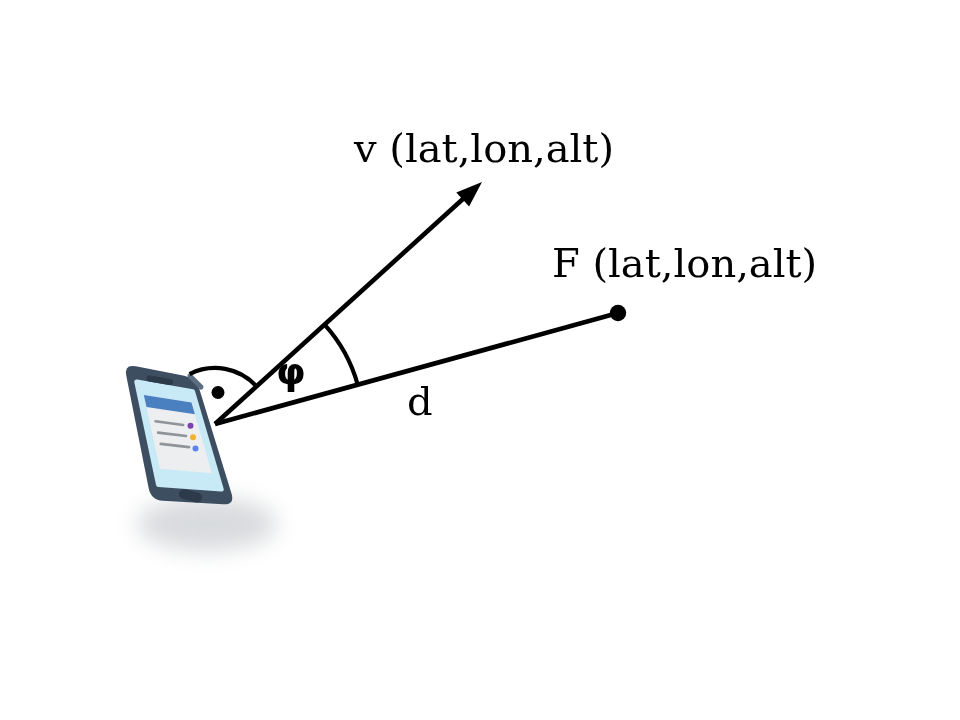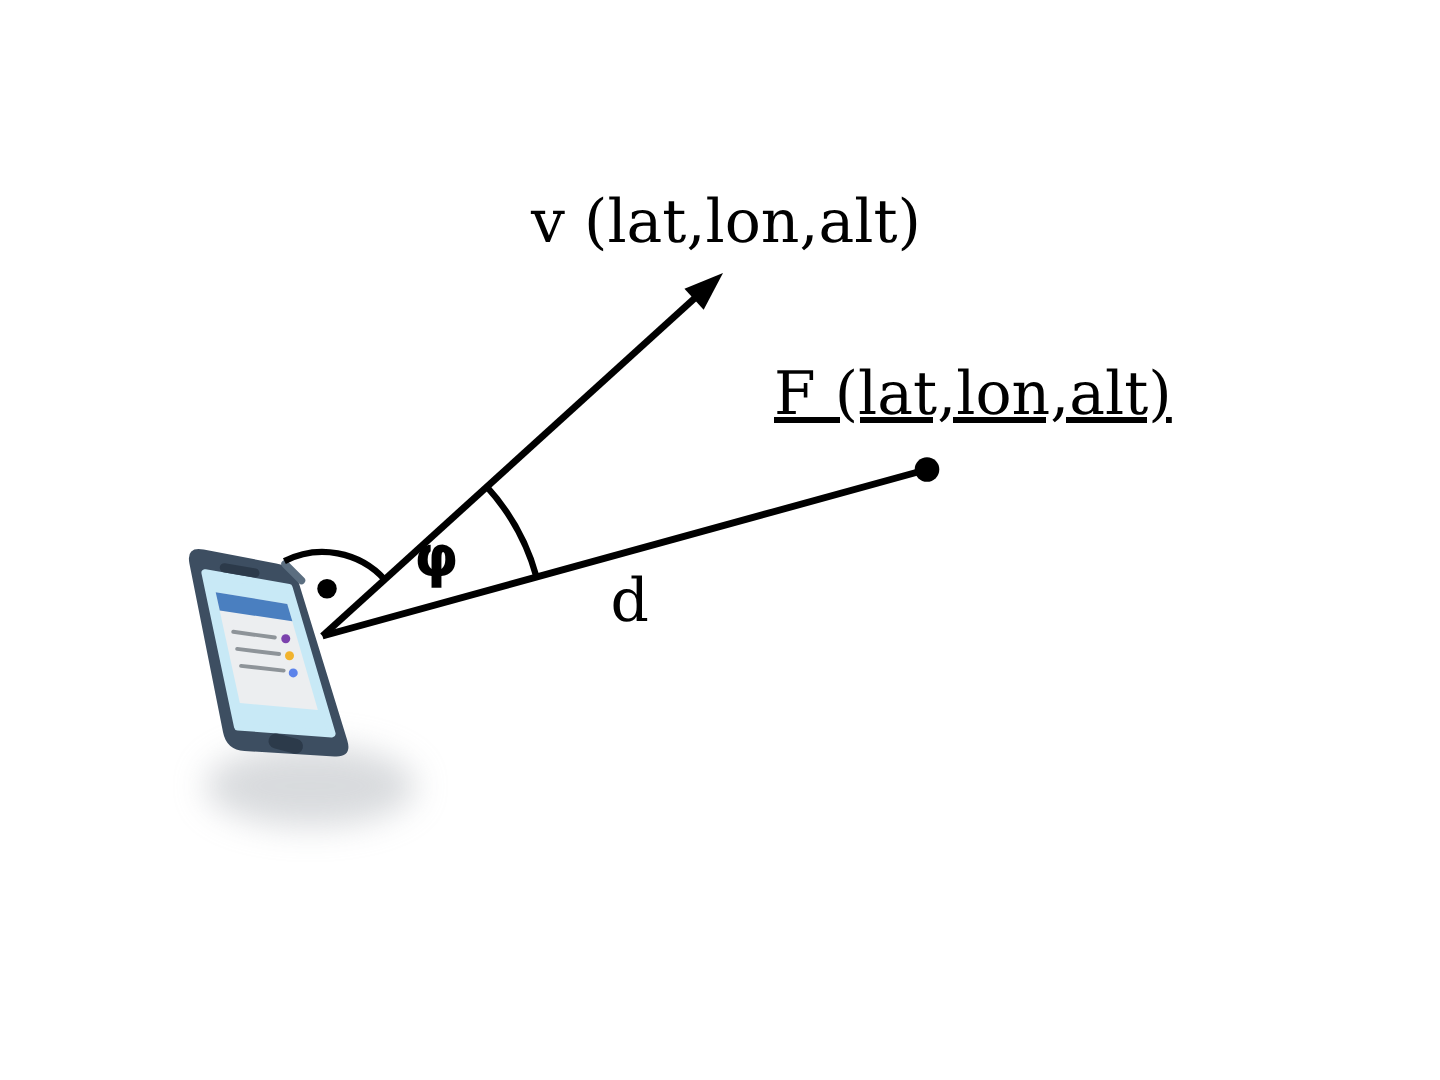--- a/index.html
+++ b/index.html
@@ -50,16 +50,16 @@
     <line x1="215" y1="424" x2="464" y2="198" stroke-width="4.6" stroke="#000000"></line>
     <polygon points="482,182 469.1,206.5 456.3,192.5" fill="#000000"></polygon>
 
     <line x1="215" y1="424" x2="618" y2="313" stroke-width="4.6" stroke="#000000"></line>
     <circle cx="618" cy="313" r="8.2" fill="#000000"></circle>
 
     <path d="M 324.6 324.6 A 148 148 0 0 1 357.7 384.7" fill="none" stroke-width="4.2" stroke="#000000"></path>
   </svg>
 
   <div class="lbl" style="left:354px;top:128px;text-align:right;">v (lat,lon,alt)</div>
-  <div class="lbl" style="left:516px;top:243px;text-decoration:underline;">F (lat,lon,alt)</div>
+  <div class="lbl" style="left:552px;top:243px;">F (lat,lon,alt)</div>
   <div class="lbl" style="left:407px;top:381px;">d</div>
   <div class="lbl lbl-phi" style="left:276px;top:352px;">φ</div>
 </div>
 
 </body></html>

